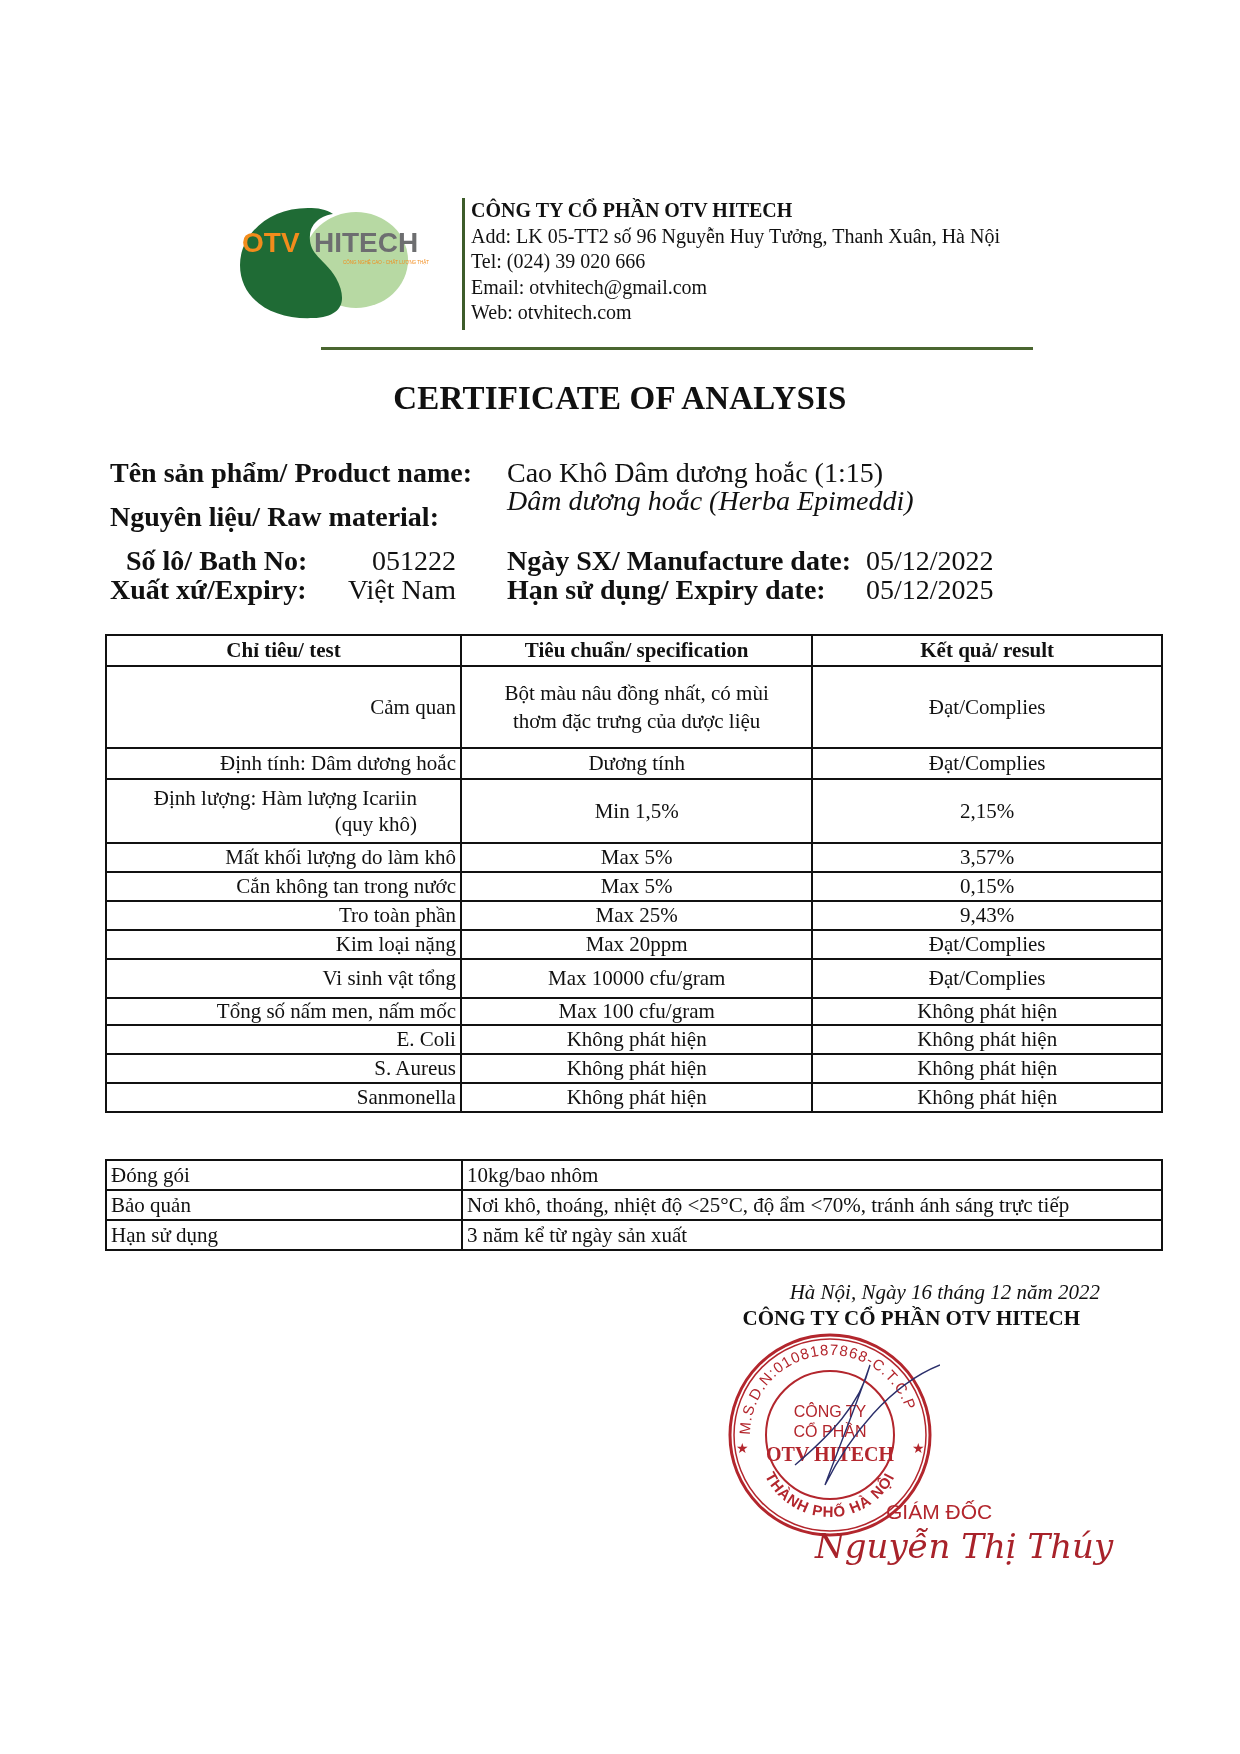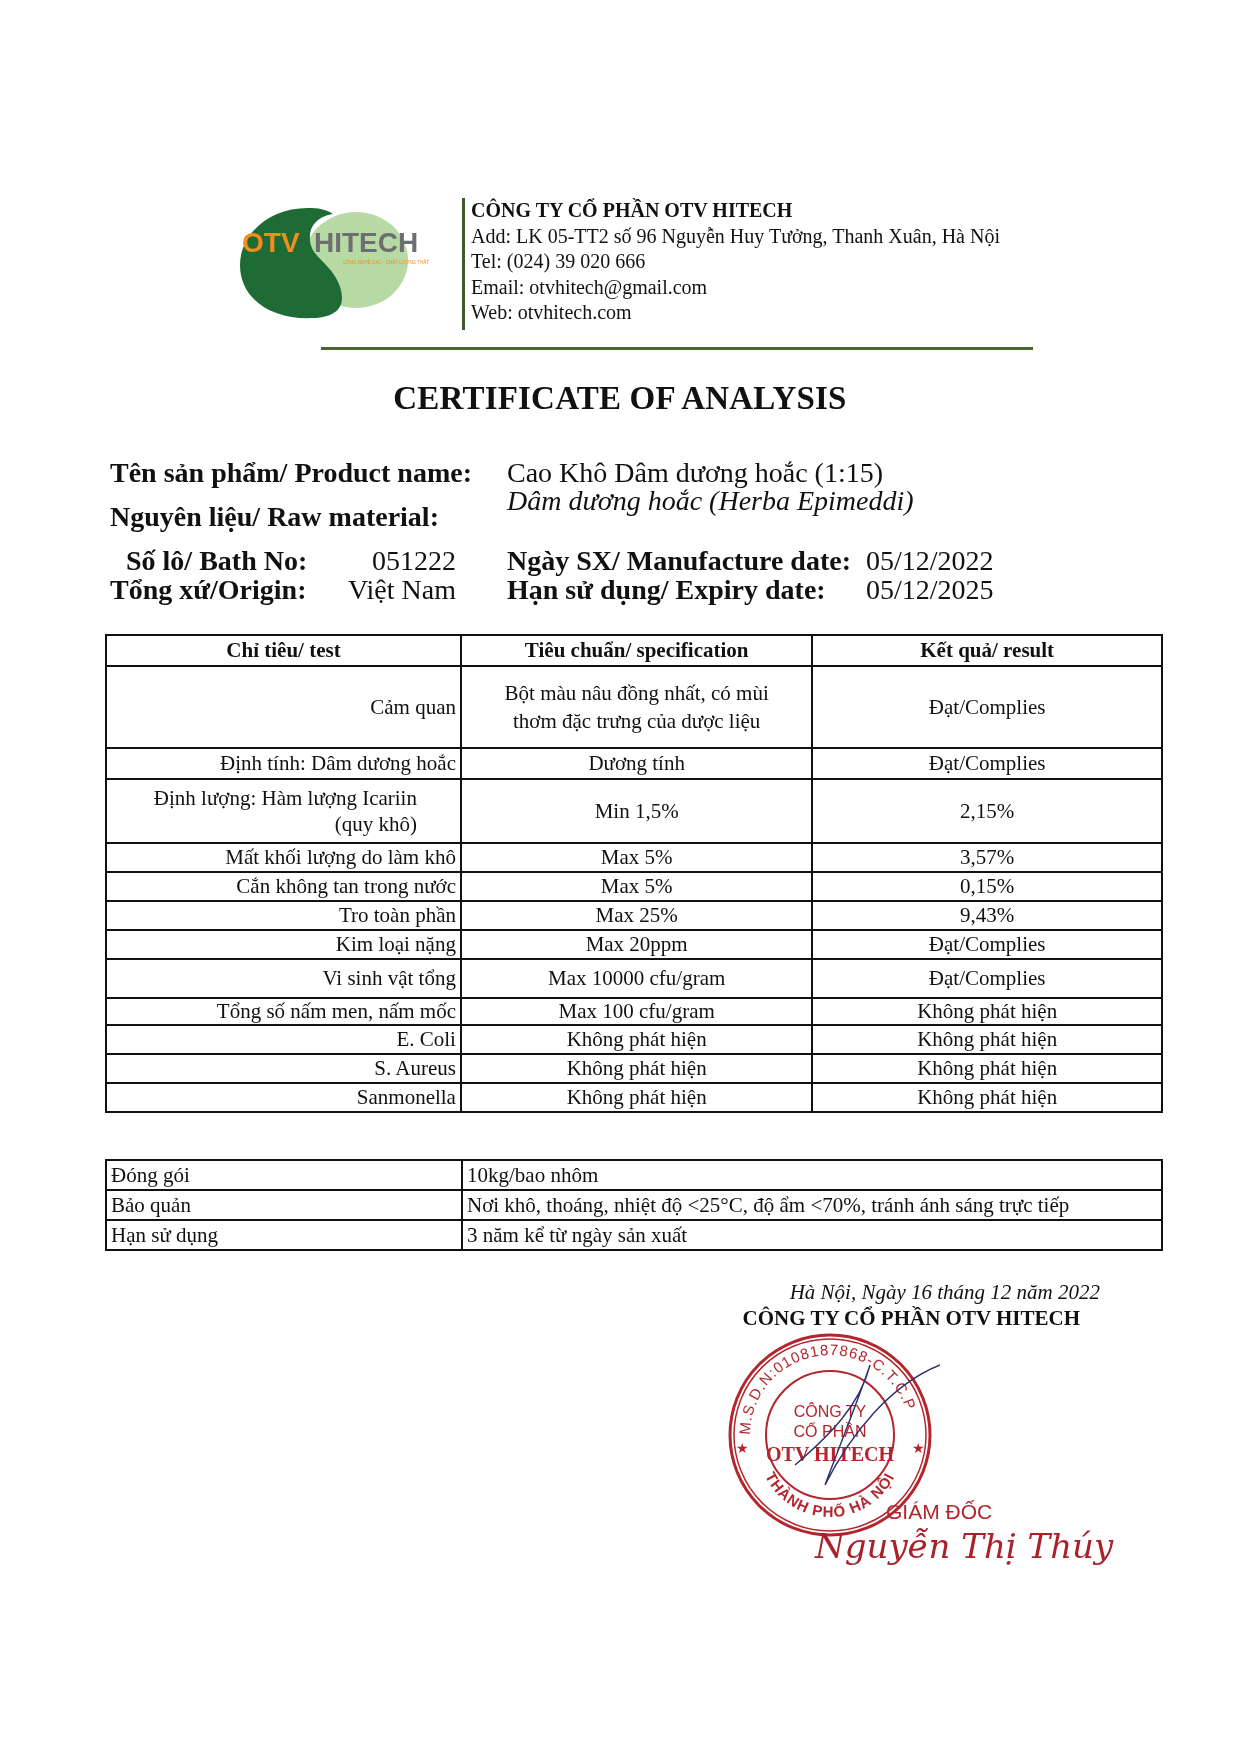--- a/index.html
+++ b/index.html
@@ -61,21 +61,21 @@
 
 <div class="abs title">CERTIFICATE OF ANALYSIS</div>
 
 <div class="abs info-row bold" style="left:110px; top:457px;">Tên sản phẩm/ Product name:</div>
 <div class="abs info-row" style="left:507px; top:457px;">Cao Khô Dâm dương hoắc (1:15)</div>
 <div class="abs info-row bold" style="left:110px; top:485px;margin-top:16px;">Nguyên liệu/ Raw material:</div>
 <div class="abs info-row italic" style="left:507px; top:485px;">Dâm dương hoắc (Herba Epimeddi)</div>
 
 <div class="abs info-row bold" style="left:126px; top:545px;">Số lô/ Bath No:</div>
 <div class="abs info-row" style="left:300px; width:156px; text-align:right; top:545px;">051222</div>
-<div class="abs info-row bold" style="left:110px; top:574px;">Tổng xứ/Origin:</div>
+<div class="abs info-row bold" style="left:110px; top:574px;">Xuất xứ/Expiry:</div>
 <div class="abs info-row" style="left:300px; width:156px; text-align:right; top:574px;">Việt Nam</div>
 
 <div class="abs info-row bold" style="left:507px; top:545px;">Ngày SX/ Manufacture date:</div>
 <div class="abs info-row" style="left:866px; top:545px;">05/12/2022</div>
 <div class="abs info-row bold" style="left:507px; top:574px;">Hạn sử dụng/ Expiry date:</div>
 <div class="abs info-row" style="left:866px; top:574px;">05/12/2025</div>
 
 <table class="main-table">
   <thead>
     <tr style="height:31px;">

